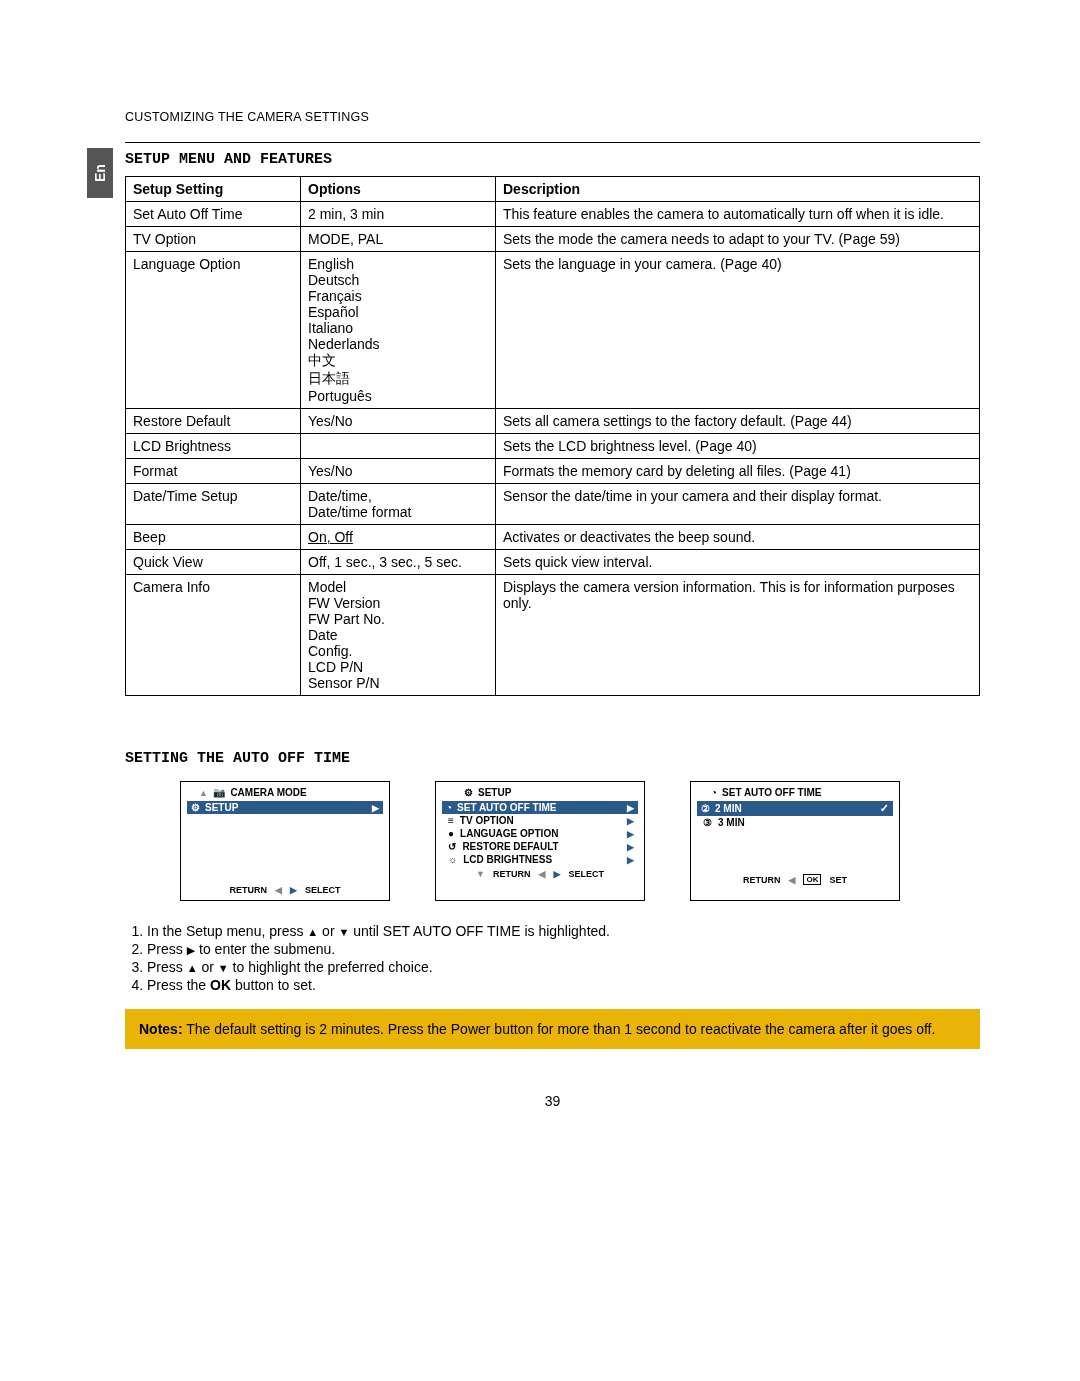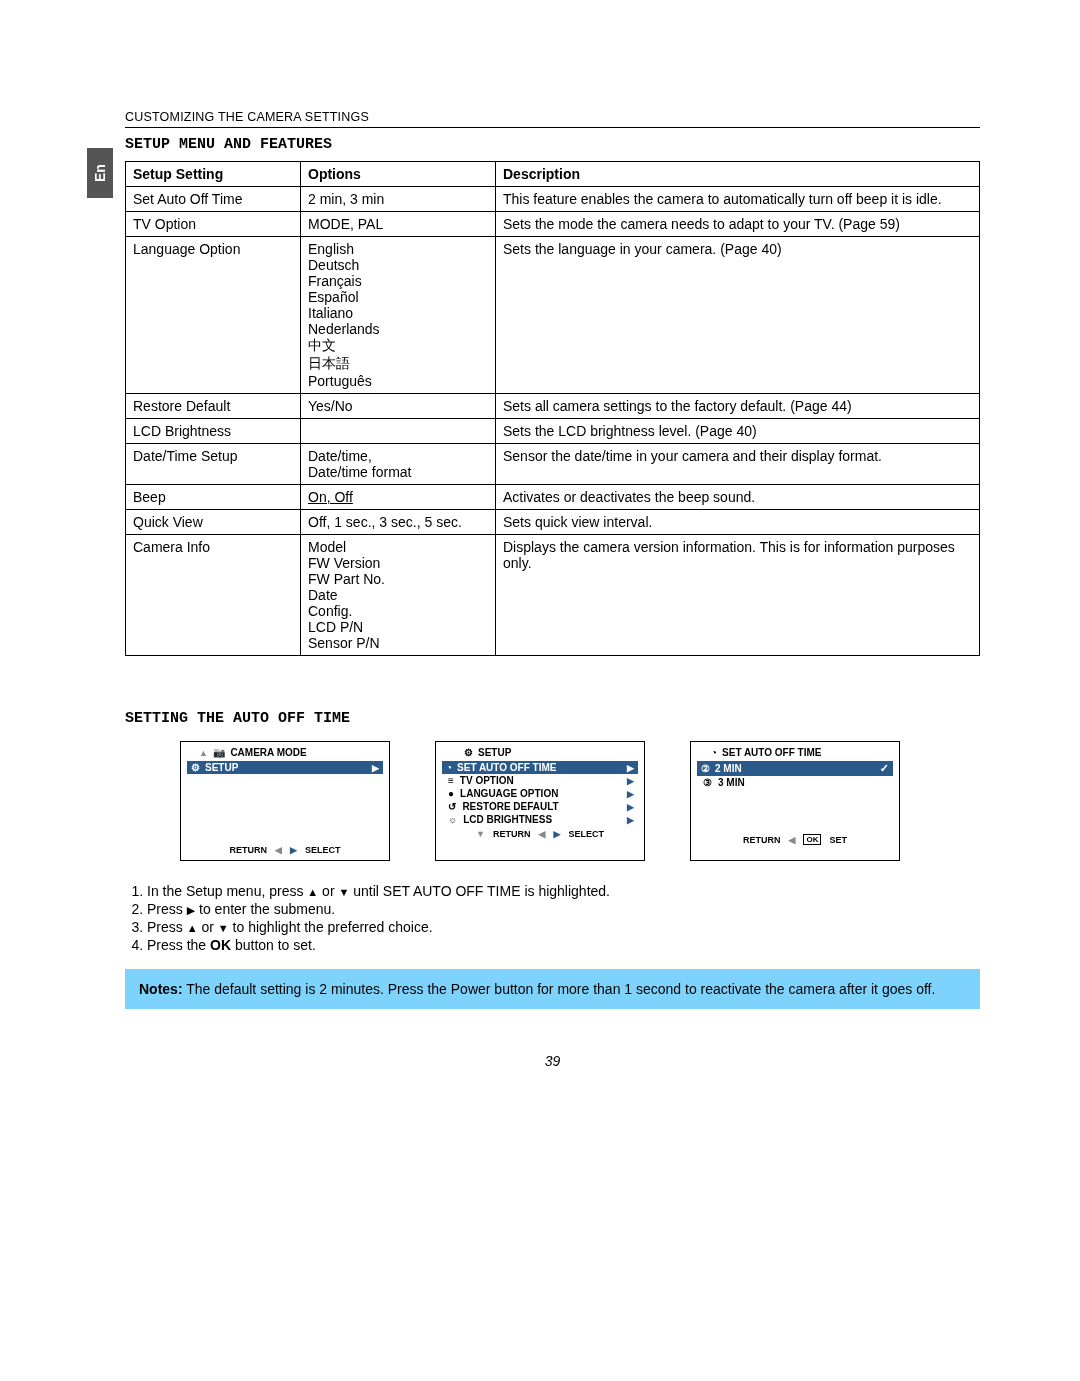--- a/index.html
+++ b/index.html
@@ -29,21 +29,21 @@
     align-items: center;
     justify-content: center;
     font-size: 14px;
     font-weight: bold;
     writing-mode: vertical-rl;
     transform: rotate(180deg);
   }
   .breadcrumb {
     font-size: 12.5px;
     border-bottom: 1px solid #000;
-    padding-bottom: 3px;
+    padding-bottom: 18px;
     margin-bottom: 8px;
     letter-spacing: 0.2px;
   }
   .heading {
     font-weight: bold;
     font-size: 15px;
     margin-bottom: 8px;
     font-family: Liberation Mono, monospace;
   }
   table.settings {
@@ -129,30 +129,29 @@
   }
   ol.steps li {
     margin-bottom: 2px;
   }
   ol.steps .inline-tri {
     display:inline-block;
     font-size: 11px;
     vertical-align: middle;
   }
   .notes {
-    background: #7dd3fc;
+    background: #eab308;
     padding: 12px 14px;
     font-size: 14px;
     margin-top: 12px;
   }
   .page-num {
     text-align: center;
     margin-top: 44px;
     font-size: 14px;
-    font-style: italic;
   }
   .screen1-body {
     min-height: 68px;
   }
 </style>
 </head>
 <body>
 
 <div class="page">
   <div class="lang-tab">En</div>
@@ -166,21 +165,21 @@
       <tr>
         <th class="col1">Setup Setting</th>
         <th class="col2">Options</th>
         <th>Description</th>
       </tr>
     </thead>
     <tbody id="settings-body">
         <tr>
           <td class="col1">Set Auto Off Time</td>
           <td class="col2" style="white-space: pre-line;">2 min, 3 min</td>
-          <td>This feature enables the camera to automatically turn off beep it is idle.</td>
+          <td>This feature enables the camera to automatically turn off when it is idle.</td>
         </tr>
         <tr>
           <td class="col1">TV Option</td>
           <td class="col2" style="white-space: pre-line;">MODE, PAL</td>
           <td>Sets the mode the camera needs to adapt to your TV. (Page 59)</td>
         </tr>
         <tr>
           <td class="col1">Language Option</td>
           <td class="col2" style="white-space: pre-line;">English
 Deutsch
@@ -197,20 +196,25 @@
           <td class="col1">Restore Default</td>
           <td class="col2" style="white-space: pre-line;">Yes/No</td>
           <td>Sets all camera settings to the factory default. (Page 44)</td>
         </tr>
         <tr>
           <td class="col1">LCD Brightness</td>
           <td class="col2" style="white-space: pre-line;"></td>
           <td>Sets the LCD brightness level. (Page 40)</td>
         </tr>
         <tr>
+          <td class="col1">Format</td>
+          <td class="col2" style="white-space: pre-line;">Yes/No</td>
+          <td>Formats the memory card by deleting all files. (Page 41)</td>
+        </tr>
+        <tr>
           <td class="col1">Date/Time Setup</td>
           <td class="col2" style="white-space: pre-line;">Date/time,
 Date/time format</td>
           <td>Sensor the date/time in your camera and their display format.</td>
         </tr>
         <tr>
           <td class="col1">Beep</td>
           <td class="col2" style="white-space: pre-line; text-decoration: underline;">On, Off</td>
           <td>Activates or deactivates the beep sound.</td>
         </tr>

